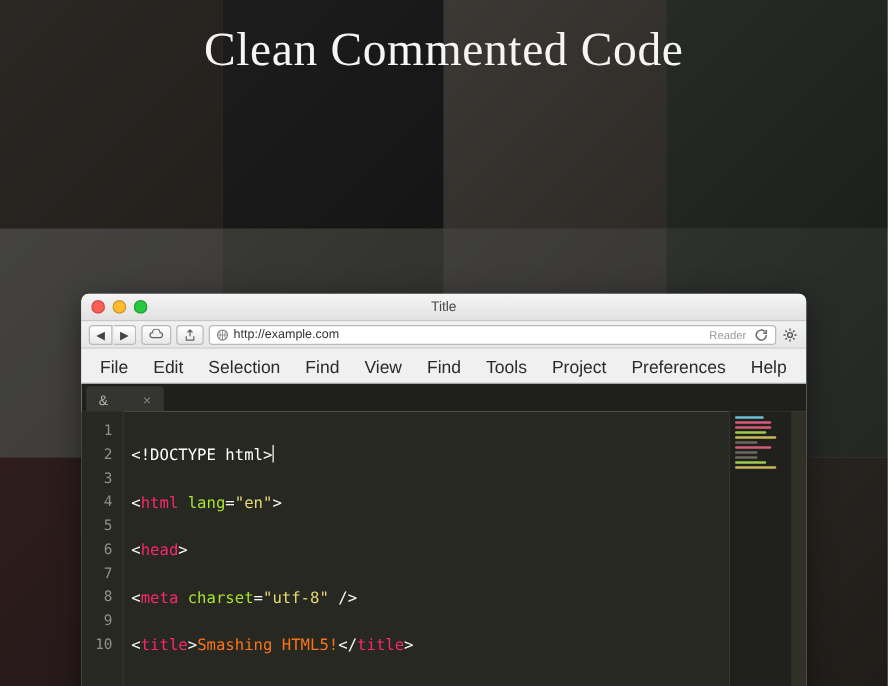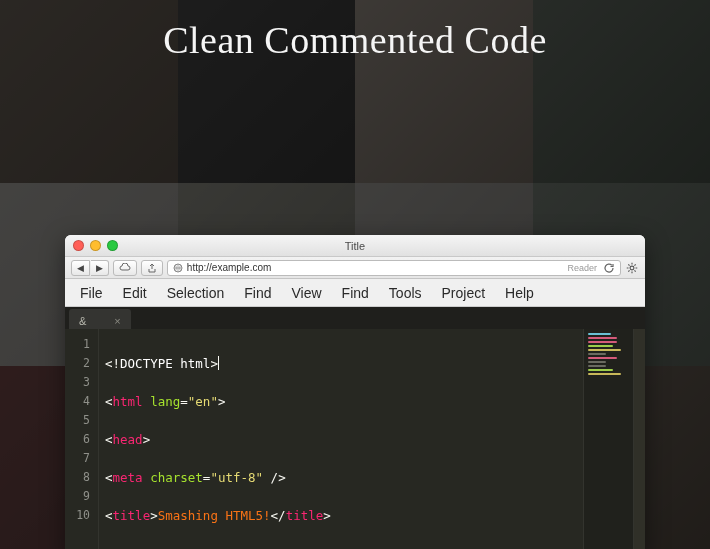--- a/index.html
+++ b/index.html
@@ -216,20 +216,21 @@
 
     <div class="menubar">
       <span class="mi">File</span>
       <span class="mi">Edit</span>
       <span class="mi">Selection</span>
       <span class="mi">Find</span>
       <span class="mi">View</span>
       <span class="mi">Find</span>
       <span class="mi">Tools</span>
       <span class="mi">Project</span>
+      <span class="mi">Preferences</span>
       <span class="mi">Help</span>
     </div>
 
     <div class="tabstrip">
       <div class="tab">
         <span>&amp;</span>
         <span class="x">×</span>
       </div>
     </div>
 

